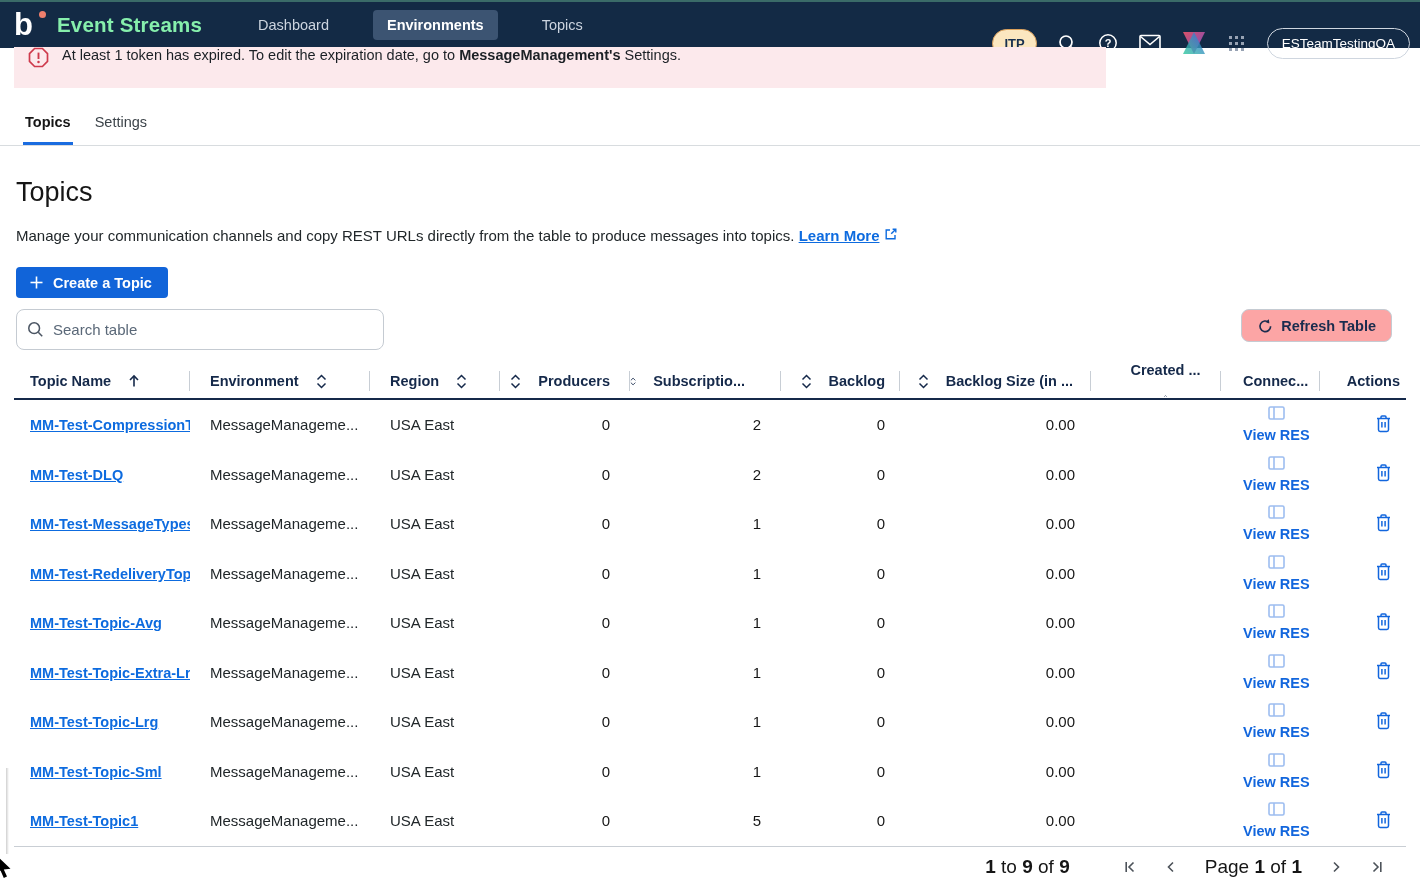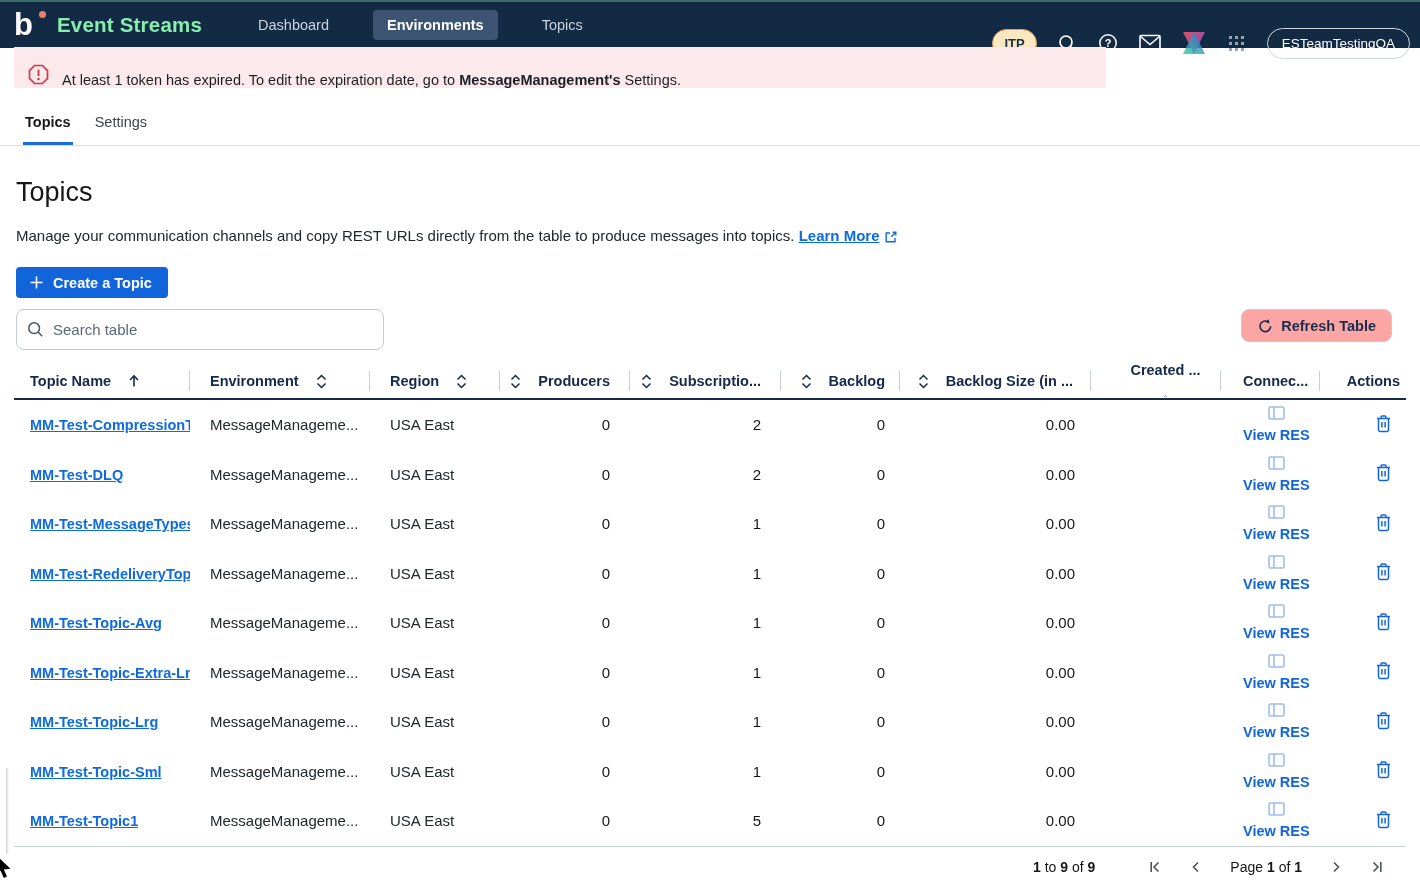--- a/index.html
+++ b/index.html
@@ -15,64 +15,64 @@
   .brand-name { color:#86efac; font-size:20.5px; font-weight:bold; letter-spacing:.2px; }
   .nav { display:flex; align-items:center; gap:30px; margin-left:42px; }
   .nav-item { color:#ccd4df; font-size:14.5px; padding:7px 14px; border-radius:4px; cursor:pointer; }
   .nav-item.active { background:#3c5472; color:#ffffff; font-weight:bold; }
   .appbar-right { margin-left:auto; display:flex; align-items:center; gap:21px; padding-right:10px;margin-top:36px; }
   .itp-badge { background:#fbe7c0; border:1.5px solid #dba05a; color:#17304f; font-size:13px; font-weight:bold; border-radius:15px; padding:6px 11px; cursor:pointer; }
   .hicon { display:flex; align-items:center; cursor:pointer; }
   .account-pill { border:1px solid #cfd6df; border-radius:16px; color:#fff; font-size:13.5px; padding:7px 14px; cursor:pointer; white-space:nowrap; }
 
   
-  .alert { position:absolute; top:47px; left:14px; width:1092px; height:41px; background:#fce9ec; display:flex; align-items:flex-end; gap:13px; padding-left:14px; font-size:14.5px; color:#1b2025; }
+  .alert { position:absolute; top:47px; left:14px; width:1092px; height:41px; background:#fce9ec; display:flex; align-items:flex-start; gap:13px; padding-left:14px; font-size:14.5px; color:#1b2025; }
   .alert b { font-weight:bold; }
 
   
   .tabbar { position:absolute; top:88px; left:0; width:1420px; height:58px; border-bottom:1px solid #d8dcdf; display:flex; align-items:flex-end; gap:20px; padding:0 0 0 23px; background:#fff; }
   .tab { position:relative; font-size:14.5px; color:#3c4349; padding:0 2px 15px 2px; cursor:pointer; }
   .tab.active { color:#161616; font-weight:bold; }
   .tab.active::after { content:""; position:absolute; left:0; right:0; bottom:0; height:3px; background:#1a6ce0; }
 
   
   .page-title { position:absolute; left:16px; top:177px; font-size:27px; font-weight:400; color:#161616; }
   .page-desc { position:absolute; left:16px; top:227px; font-size:15px; color:#21272a; }
-  .learn-more { color:#0d6bdf; font-weight:600; text-decoration:underline; cursor:pointer; display:inline-flex; align-items:flex-end; gap:5px; }
+  .learn-more { color:#0d6bdf; font-weight:600; text-decoration:underline; cursor:pointer; display:inline-flex; align-items:flex-start; gap:5px; }
   .create-btn { position:absolute; left:16px; top:267px; height:31px; background:#1164d9; color:#fff; border:none; border-radius:4px; font-family:"Liberation Sans",sans-serif; font-size:14.5px; font-weight:600; display:flex; align-items:center; gap:9px; padding:0 16px 0 13px; cursor:pointer; }
   .search-box { position:absolute; left:16px; top:309px; width:368px; height:41px; border:1px solid #c5cbd2; border-radius:8px; display:flex; align-items:center; gap:9px; padding:0 10px; background:#fff; }
   .search-box input { border:none; outline:none; flex:1; font-family:"Liberation Sans",sans-serif; font-size:15px; color:#21272a; background:transparent; }
   .search-box input::placeholder { color:#5a6878; }
   .refresh-btn { position:absolute; right:28px; top:309px; height:33px; background:#fca5a5; border:1px solid #c5cbd2; border-radius:8px; color:#1a2c4e; font-family:"Liberation Sans",sans-serif; font-size:14.5px; font-weight:bold; display:flex; align-items:center; gap:8px; padding:0 15px; cursor:pointer; }
 
   
   .tablewrap { position:absolute; left:14px; top:362px; width:1392px; }
   .thead, .trow { display:grid; grid-template-columns:176px 180px 130px 130px 151px 119px 191px 130px 99px 86px; align-items:center; }
   .thead { height:38px; border-bottom:2px solid #15294a; }
   .hc { position:relative; height:38px; display:flex; align-items:center; gap:17px; font-size:14.5px; font-weight:bold; color:#15294a; cursor:pointer; white-space:nowrap; overflow:hidden; }
   .hc:not(:last-child)::after { content:""; position:absolute; right:0; top:9px; height:20px; width:1px; background:#c8ced5; }
   .hc.right { justify-content:flex-end; }
   .h1 { padding-left:16px; } .h2 { padding-left:20px; } .h3 { padding-left:20px; }
-  .h4 { padding-right:20px; } .h5 { padding-right:20px; } .h6 { padding-right:15px; } .h7 { padding-right:18px; }
+  .h4 { padding-right:20px; } .h5 { padding-right:36px; } .h6 { padding-right:15px; } .h7 { padding-right:18px; }
   .h8 { padding-left:19px;flex-direction:column; } .h9 { padding-left:22px; } .h10 { padding-right:6px; justify-content:flex-end; }
   .trow { height:49.5px; }
   .td { font-size:15px; color:#21272a; white-space:nowrap; }
   .c1 { padding-left:16px; overflow:hidden; }
   .c2 { padding-left:20px; } .c3 { padding-left:20px; }
   .c4,.c5,.c6,.c7 { text-align:right; color:#161616; }
   .c4 { padding-right:20px; } .c5 { padding-right:20px; } .c6 { padding-right:15px; } .c7 { padding-right:16px; }
   .c8 { padding-left:19px; } .c9 { padding-left:22px; }
   .c10 { text-align:right; padding-right:12px; }
   .topic-link { color:#0d6bdf; font-weight:bold; font-size:14.5px; text-decoration:underline; cursor:pointer; }
   .view-link { display:inline-flex; align-items:center; gap:7px; color:#1266dd; font-size:14.5px; font-weight:600; cursor:pointer;flex-direction:column; }
   .trash-btn { background:none; border:none; cursor:pointer; padding:2px; }
   .tbody { border-bottom:1px solid #c9ced4; }
 
   
-  .pagination { position:absolute; left:14px; top:848px; width:1392px; height:38px; display:flex; justify-content:flex-end; align-items:center; gap:27px; padding-right:22px; font-size:14px; color:#161616; }
+  .pagination { position:absolute; left:14px; top:848px; width:1392px; height:38px; display:flex; justify-content:flex-end; align-items:center; gap:27px; padding-right:22px; font-size:19px; color:#161616; }
   .pagination .range { margin-right:26px; }
   .pg-btn { background:none; border:none; cursor:pointer; display:flex; align-items:center; padding:0; }
   .pg-ico { stroke:#4d535a; stroke-width:1.6; fill:none; }
 
   
   .edge-shadow { position:absolute; left:6px; top:768px; width:3px; height:86px; background:linear-gradient(to right,#cfcfcf,rgba(255,255,255,0)); }
   .cursor { position:absolute; left:-5px; top:854px; }
 </style>
 </head>
 <body>

